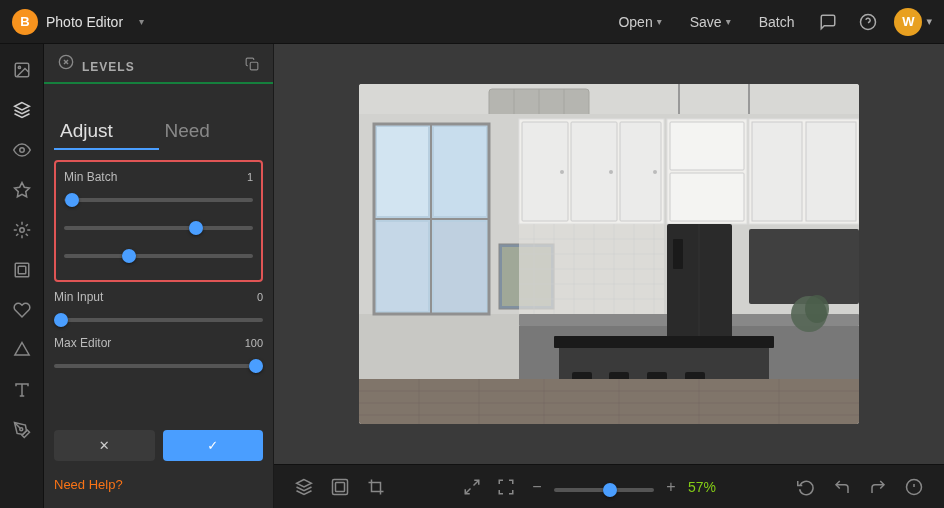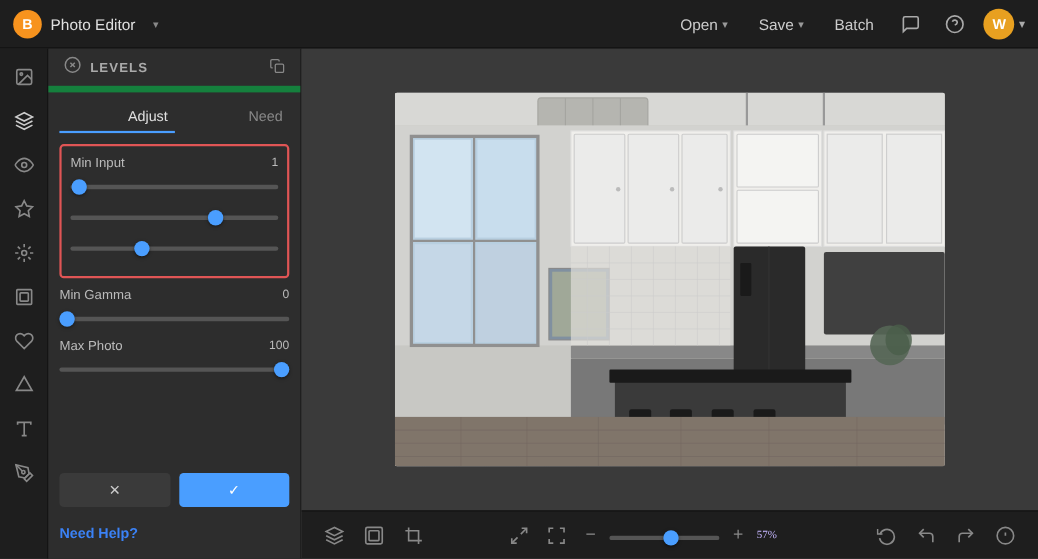--- a/index.html
+++ b/index.html
@@ -22,27 +22,27 @@
     
     .main { display: flex; flex: 1; overflow: hidden; }
 
     
     .sidebar-icons { width: 44px; background: #1e1e1e; display: flex; flex-direction: column; align-items: center; padding: 8px 0; gap: 4px; border-right: 1px solid #111; flex-shrink: 0; }
     .sidebar-icon { width: 36px; height: 36px; display: flex; align-items: center; justify-content: center; color: #888; cursor: pointer; border-radius: 4px; font-size: 16px; }
     .sidebar-icon.active { color: #fff; }
 
     
     .panel { width: 230px; background: #2d2d2d; border-right: 1px solid #1a1a1a; display: flex; flex-direction: column; flex-shrink: 0; }
-    .panel-header { display: flex; align-items: center; padding: 8px 14px; gap: 8px; border-bottom: 6px solid #15803d; height: 40px; }
+    .panel-header { display: flex; align-items: flex-end; padding: 8px 14px; gap: 8px; border-bottom: 2px solid #15803d; height: 40px; }
     .panel-back { color: #888; cursor: pointer; font-size: 16px; }
     .panel-title { font-size: 12px; font-weight: 600; color: #aaa; letter-spacing: 1px; text-transform: uppercase; }
     .panel-copy { color: #888; cursor: pointer; margin-left: auto; font-size: 14px; }
 
     .panel-tabs { display: flex; padding: 8px 10px 0; gap: 0; }
-    .panel-tab { flex: 1; text-align: right; padding: 6px; font-size: 13px; cursor: pointer; color: #888; border-bottom: 2px solid transparent; }
+    .panel-tab { flex: 1; text-align: left; padding: 6px; font-size: 19px; cursor: pointer; color: #888; border-bottom: 2px solid transparent; margin-top: 22px; }
     .panel-tab.active { color: #e0e0e0; border-bottom: 2px solid #4a9eff; }
 
     .panel-content { padding: 10px; flex: 1; overflow-y: auto; }
     .panel-content::-webkit-scrollbar { width: 4px; }
     .panel-content::-webkit-scrollbar-track { background: #2d2d2d; }
     .panel-content::-webkit-scrollbar-thumb { background: #444; border-radius: 2px; }
 
     
     .levels-highlight { border: 2px solid #e05555; border-radius: 4px; padding: 8px; margin-bottom: 8px; }
 
@@ -51,40 +51,40 @@
     .slider-label { font-size: 12px; color: #bbb; }
     .slider-value { font-size: 11px; color: #bbb; }
     input[type=range] { width: 100%; height: 4px; -webkit-appearance: none; background: #555; border-radius: 2px; outline: none; cursor: pointer; }
     input[type=range]::-webkit-slider-thumb { -webkit-appearance: none; width: 14px; height: 14px; background: #4a9eff; border-radius: 50%; cursor: pointer; box-shadow: 0 1px 3px rgba(0,0,0,0.5); }
 
     .panel-actions { display: flex; gap: 8px; padding: 8px 10px; }
     .btn-cancel { flex: 1; background: #3a3a3a; border: none; color: #ccc; border-radius: 4px; padding: 8px; cursor: pointer; font-size: 13px; display: flex; align-items: center; justify-content: center; }
     .btn-confirm { flex: 1; background: #4a9eff; border: none; color: white; border-radius: 4px; padding: 8px; cursor: pointer; font-size: 13px; display: flex; align-items: center; justify-content: center; }
 
     .help-section { padding: 8px 10px 12px; }
-    .help-title { font-size: 13px; color: #3b82f6; font-weight: 700; margin-bottom: 4px; }
+    .help-title { font-size: 13px; color: #f97316; font-weight: 400; margin-bottom: 4px; }
     .help-link { font-size: 12px; color: #4a9eff; cursor: pointer; text-decoration: underline; }
 
     
     .canvas-area { flex: 1; background: #3a3a3a; display: flex; flex-direction: column; overflow: hidden; }
     .canvas-container { flex: 1; display: flex; align-items: center; justify-content: center; overflow: hidden; padding: 16px; }
     .photo-frame { max-width: 100%; max-height: 100%; border-radius: 2px; overflow: hidden; display: flex; align-items: center; justify-content: center; }
 
     
     .kitchen-photo { width: 500px; height: 340px; background: linear-gradient(135deg, #d8d8d8 0%, #c8c8c8 20%, #b8b8b8 40%, #a0a0a0 60%, #888 80%, #6a6a6a 100%); position: relative; overflow: hidden; border-radius: 2px; }
 
     
     .bottom-bar { height: 44px; background: #1e1e1e; display: flex; align-items: center; padding: 0 16px; gap: 8px; border-top: 1px solid #111; flex-shrink: 0; }
     .bottom-tools { display: flex; align-items: center; gap: 8px; }
     .bottom-icon { color: #888; cursor: pointer; font-size: 16px; width: 28px; height: 28px; display: flex; align-items: center; justify-content: center; }
     .zoom-controls { display: flex; align-items: center; gap: 6px; margin: 0 auto; }
     .zoom-btn { color: #888; cursor: pointer; font-size: 16px; width: 22px; height: 22px; display: flex; align-items: center; justify-content: center; }
     .zoom-slider { width: 100px; }
     .zoom-slider input[type=range] { width: 100%; }
-    .zoom-pct { font-size: 10px; color: #c4b5fd; min-width: 36px; font-family: Liberation Serif, serif; }
+    .zoom-pct { font-size: 14px; color: #84cc16; min-width: 36px; }
     .bottom-right { display: flex; align-items: center; gap: 8px; }
   </style>
 </head>
 <body>
 
 <div class="topbar">
   <div class="logo">B</div>
   <div class="app-title">
     <span>Photo Editor</span>
     <span class="chevron">▾</span>
@@ -212,46 +212,46 @@
       <div class="panel-tab active">Adjust</div>
       <div class="panel-tab">Need</div>
     </div>
 
     <div class="panel-content">
 
       <div class="levels-highlight">
 
         <div class="slider-row">
           <div class="slider-label-row">
-            <span class="slider-label">Min Input</span>
+            <span class="slider-label">Min Batch</span>
             <span class="slider-value">1</span>
           </div>
           <input type="range" min="0" max="255" value="1" style="">
         </div>
 
         <div class="slider-row">
           <input type="range" min="0" max="255" value="182" style="">
         </div>
 
         <div class="slider-row">
           <input type="range" min="0" max="255" value="85" style="">
         </div>
       </div>
 
       <div class="slider-row">
         <div class="slider-label-row">
-          <span class="slider-label">Min Gamma</span>
+          <span class="slider-label">Min Input</span>
           <span class="slider-value">0</span>
         </div>
         <input type="range" min="0" max="255" value="0" style="">
       </div>
 
       <div class="slider-row">
         <div class="slider-label-row">
-          <span class="slider-label">Max Photo</span>
+          <span class="slider-label">Max Editor</span>
           <span class="slider-value">100</span>
         </div>
         <input type="range" min="0" max="255" value="255" style="">
       </div>
     </div>
 
     <div class="panel-actions">
       <button class="btn-cancel">
         <span>✕</span>
       </button>

